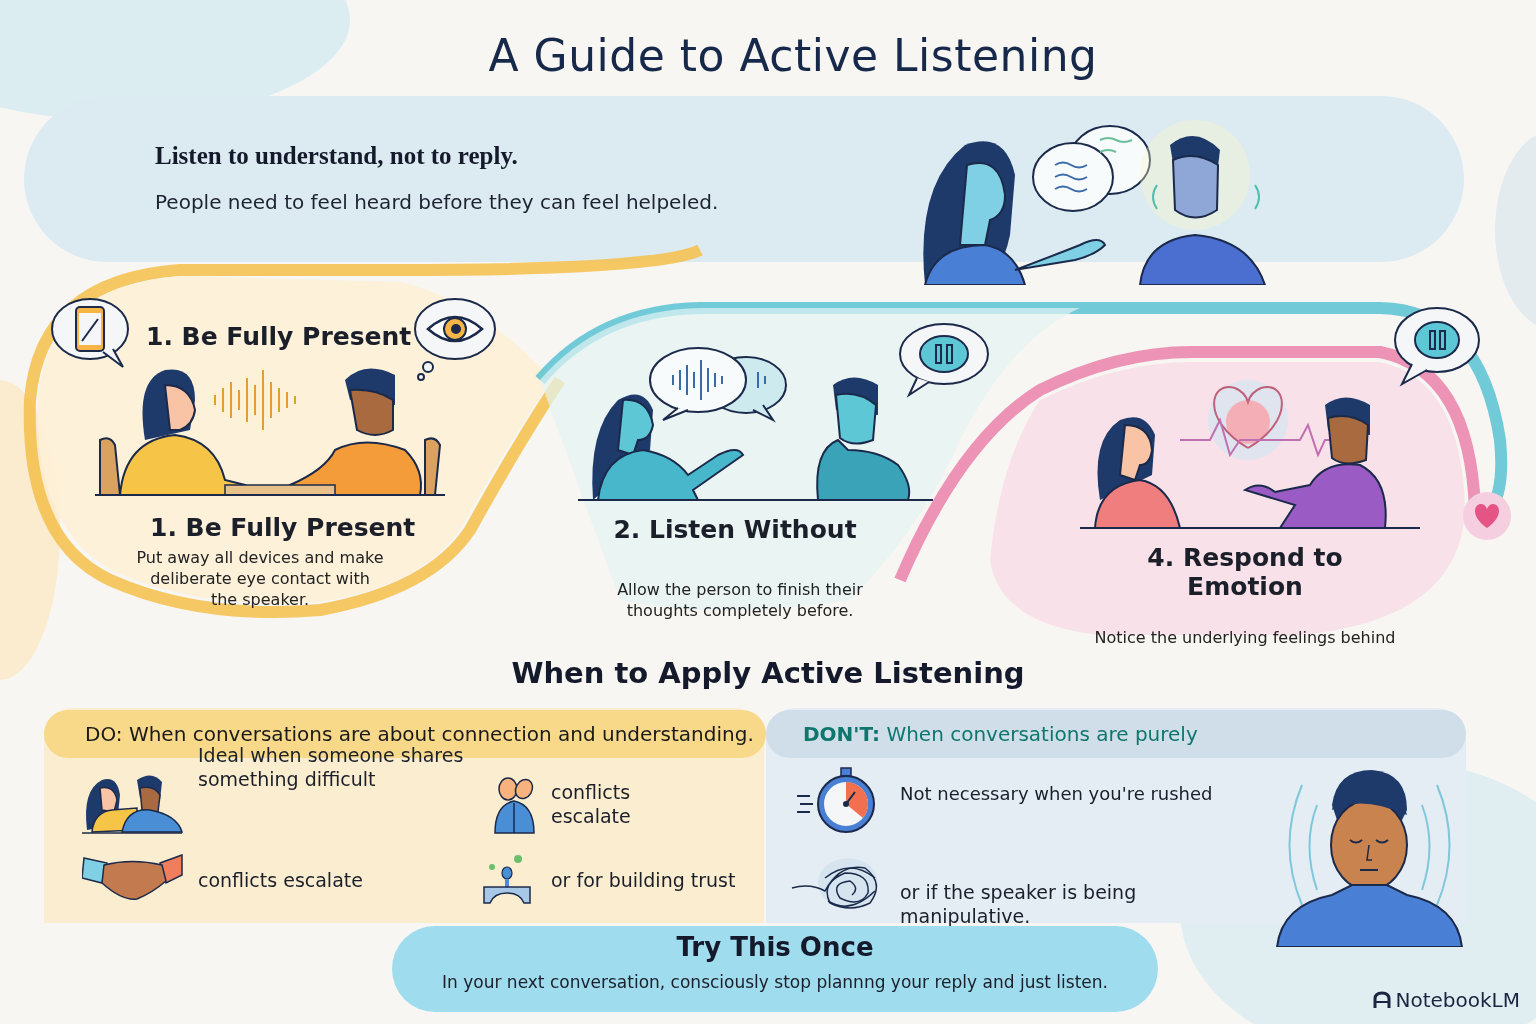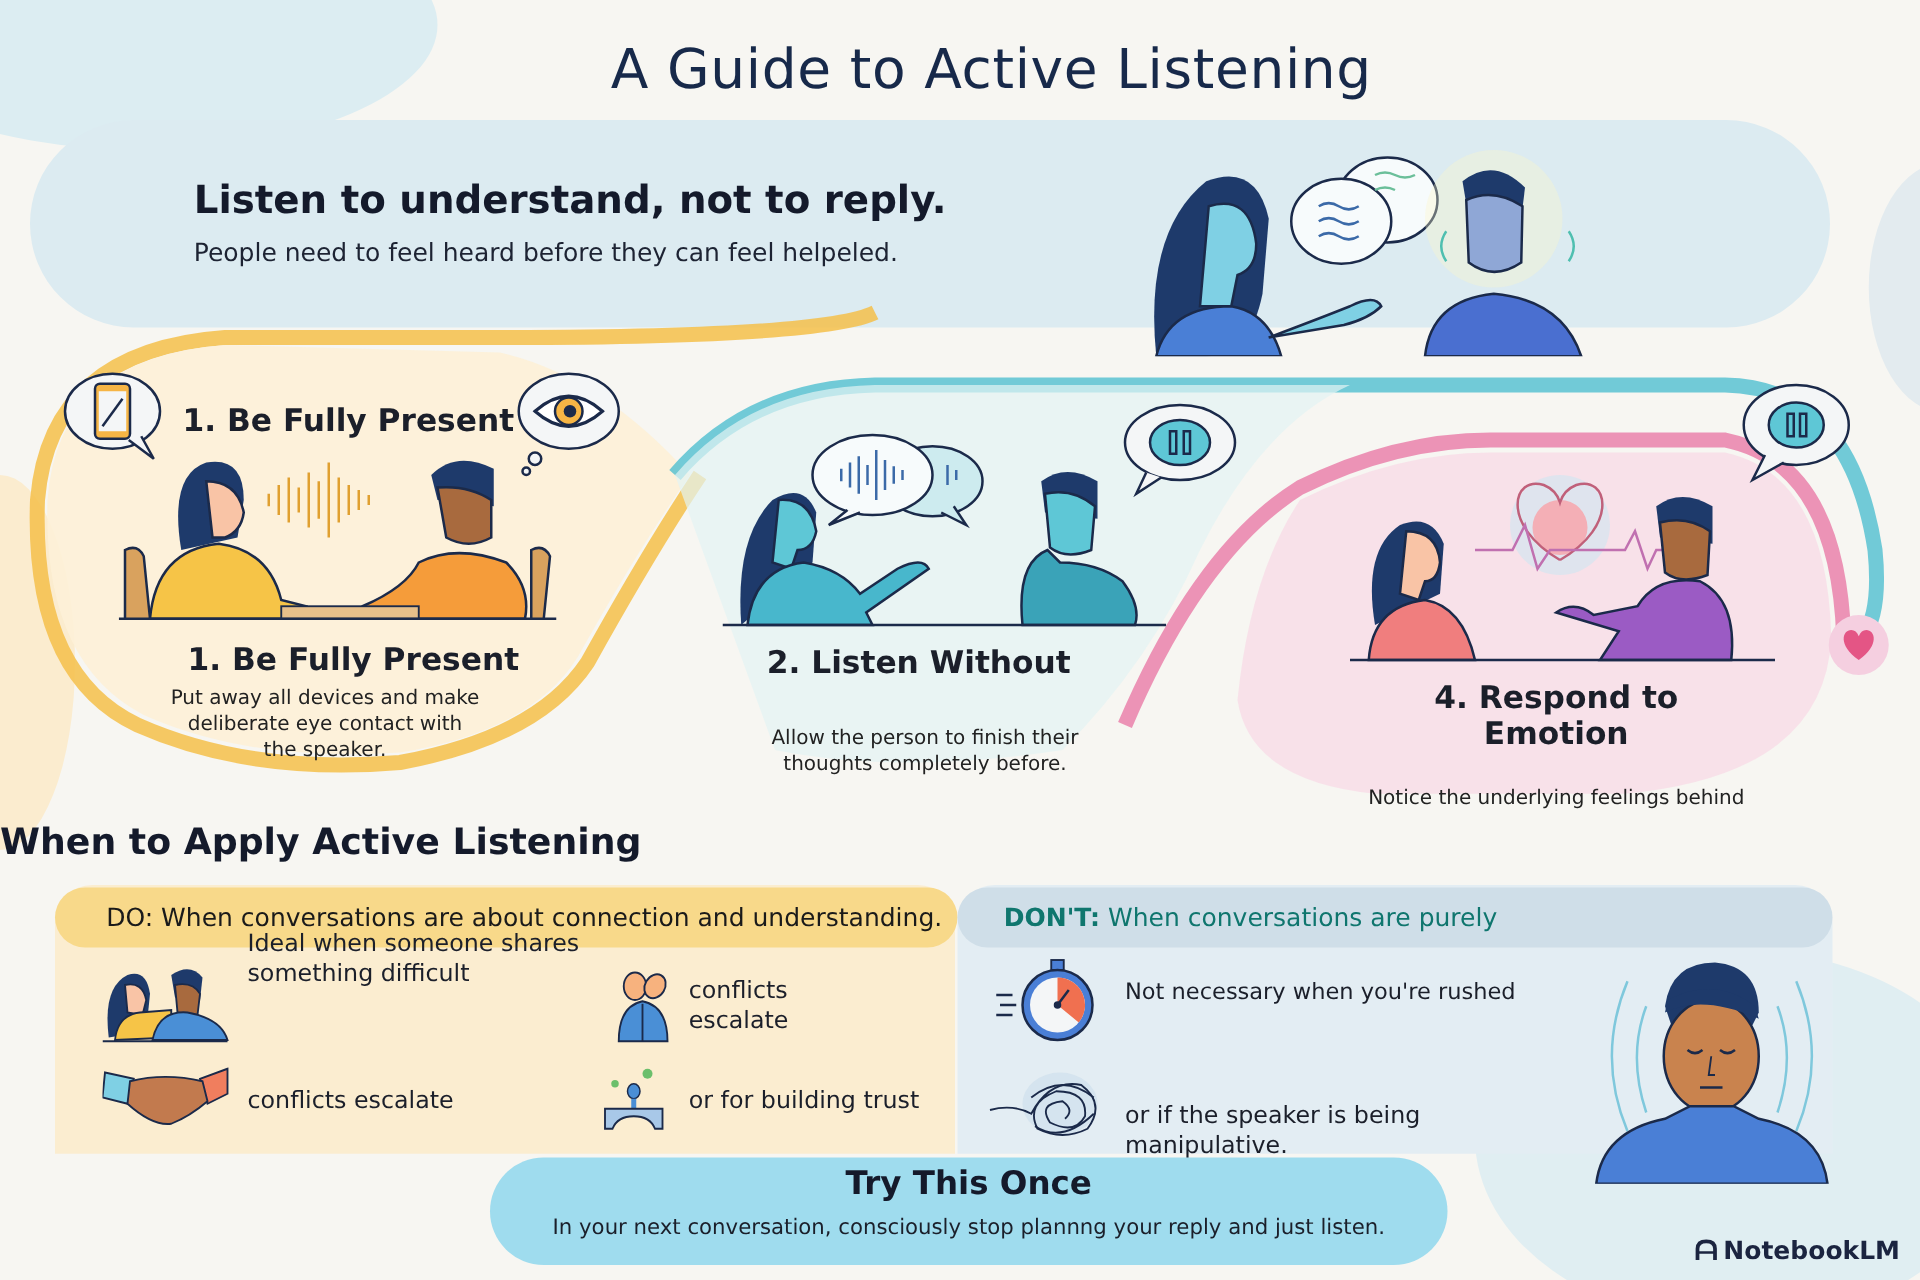--- a/index.html
+++ b/index.html
@@ -14,28 +14,28 @@
   .bg-blob { position: absolute; border-radius: 50%; }
   .title {
     position: absolute; left: 0; right: 0; top: 30px; text-align: center;
     font-size: 44px; font-weight: 500; color: #17294a; letter-spacing: 0.5px;
     padding-left: 50px;
   }
   .hero {
     position: absolute; left: 24px; top: 96px; width: 1440px; height: 166px;
     border-radius: 90px; background: #dcebf1;
   }
-  .hero-headline { position: absolute; left: 155px; top: 142px; font-size: 31px; font-weight: bold; color: #141a2b; }
+  .hero-headline { position: absolute; left: 155px; top: 142px; font-size: 25px; font-weight: bold; color: #141a2b; font-family: Liberation Serif, serif; }
   .hero-sub { position: absolute; left: 155px; top: 190px; font-size: 20px; color: #1d2333; }
 
   .step-title { position: absolute; font-weight: bold; color: #1b1f2a; text-align: center; }
   .step-desc { position: absolute; font-size: 16px; color: #222; text-align: center; line-height: 21px; }
 
   .section-heading {
-    position: absolute; left: 0; right: 0; top: 656px; text-align: left;
+    position: absolute; left: 0; right: 0; top: 656px; text-align: center;
     font-size: 29px; font-weight: bold; color: #141a2b; padding-left: 0;
   }
 
   .do-panel { position: absolute; left: 44px; top: 708px; width: 720px; height: 215px; background: #fbedd0; border-radius: 30px 30px 0 0; }
   .do-header { position: absolute; left: 44px; top: 710px; width: 722px; height: 48px; background: #f8d98a; border-radius: 24px; }
   .do-header-text { position: absolute; left: 85px; top: 722px; font-size: 20px; color: #1a1a1a; white-space: nowrap; }
   .do-header-text b { font-weight: normal; }
 
   .dont-panel { position: absolute; left: 766px; top: 708px; width: 700px; height: 215px; background: #e3edf3; border-radius: 30px 30px 0 0; }
   .dont-header { position: absolute; left: 766px; top: 710px; width: 700px; height: 48px; background: #cfdee8; border-radius: 24px; }
@@ -43,21 +43,21 @@
 
   .item-text { position: absolute; font-size: 19px; color: #1b1f2a; line-height: 24px; }
 
   .try-box {
     position: absolute; left: 392px; top: 926px; width: 766px; height: 86px;
     background: #9fdcee; border-radius: 43px;
   }
   .try-title { position: absolute; left: 392px; width: 766px; top: 932px; text-align: center; font-size: 26px; font-weight: bold; color: #141a2b; }
   .try-text { position: absolute; left: 392px; width: 766px; top: 972px; text-align: center; font-size: 17px; color: #1b1f2a; }
 
-  .brand { position: absolute; right: 16px; top: 988px; font-size: 20px; color: #1b2440; display: flex; align-items: center; gap: 4px; font-weight: bold; }
+  .brand { position: absolute; right: 16px; top: 988px; font-size: 20px; color: #1b2440; display: flex; align-items: center; gap: 4px; }
 </style>
 </head>
 <body>
 
 <div class="bg-blob" style="left:-120px; top:-80px; width:470px; height:200px; background:#dcedf2;"></div>
 <div class="bg-blob" style="left:1495px; top:130px; width:120px; height:200px; background:#e3ebef;"></div>
 <div class="bg-blob" style="left:-60px; top:380px; width:120px; height:300px; background:#fbeccf;"></div>
 <div class="bg-blob" style="left:1180px; top:760px; width:420px; height:300px; background:#e0eef2;"></div>
 
 <div class="title">A Guide to Active Listening</div>

